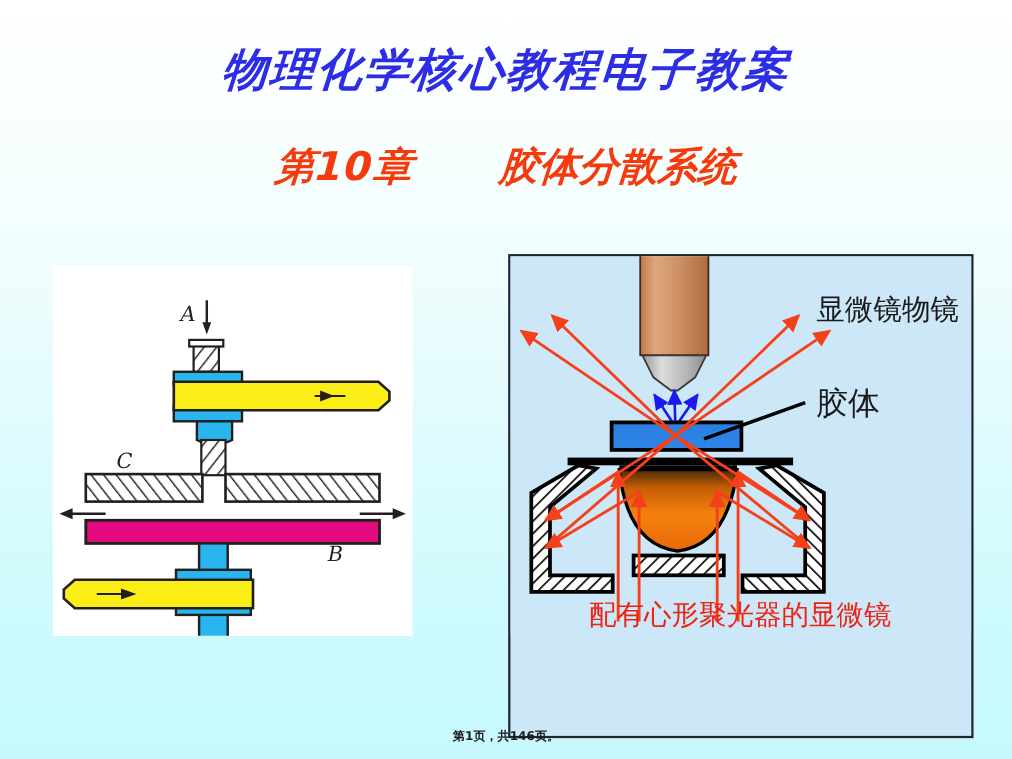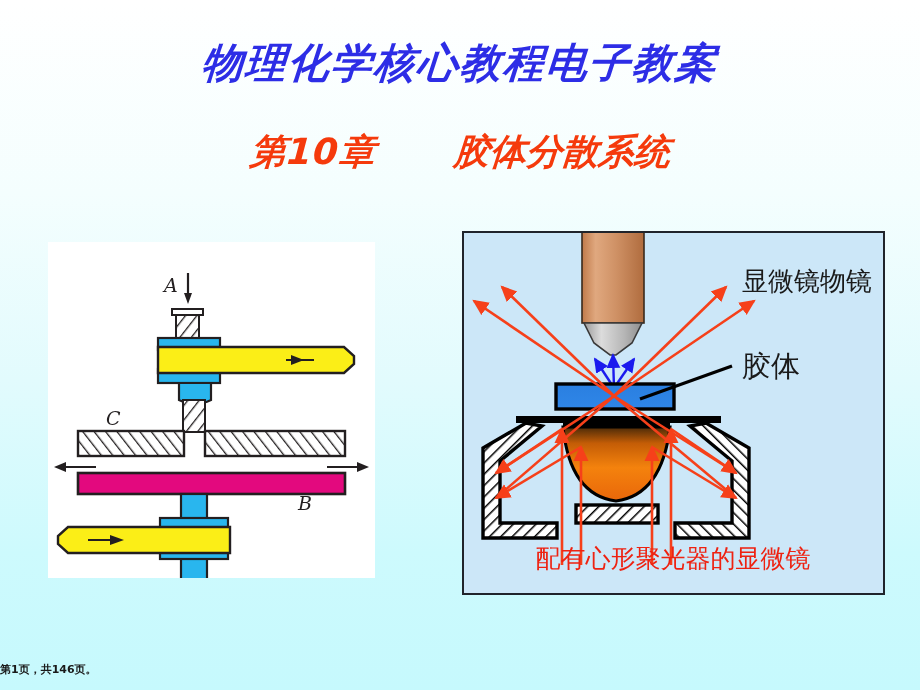--- a/index.html
+++ b/index.html
@@ -62,38 +62,38 @@
     background: #ffffff;
   }
   #left-panel svg { display: block; }
 
   
   #right-panel {
     position: absolute;
     left: 462px;
     top: 231px;
     width: 423px;
-    height: 364px;
+    height: 440px;
     background: #cce7f8;
     border: 2px solid #20242b;
     box-sizing: border-box;
   }
   #right-panel svg { display: block; }
 
   .cn-label {
     font-family: "DejaVu Sans", "Liberation Sans", sans-serif;
   }
 
   
   #footer {
     position: absolute;
     left: 0;
     top: 662px;
     width: 920px;
-    text-align: left;
+    text-align: center;
     font-size: 11px;
     font-weight: bold;
     color: #1a1a1a;
     white-space: nowrap;
   }
 </style>
 </head>
 <body>
 
 <div id="slide">

